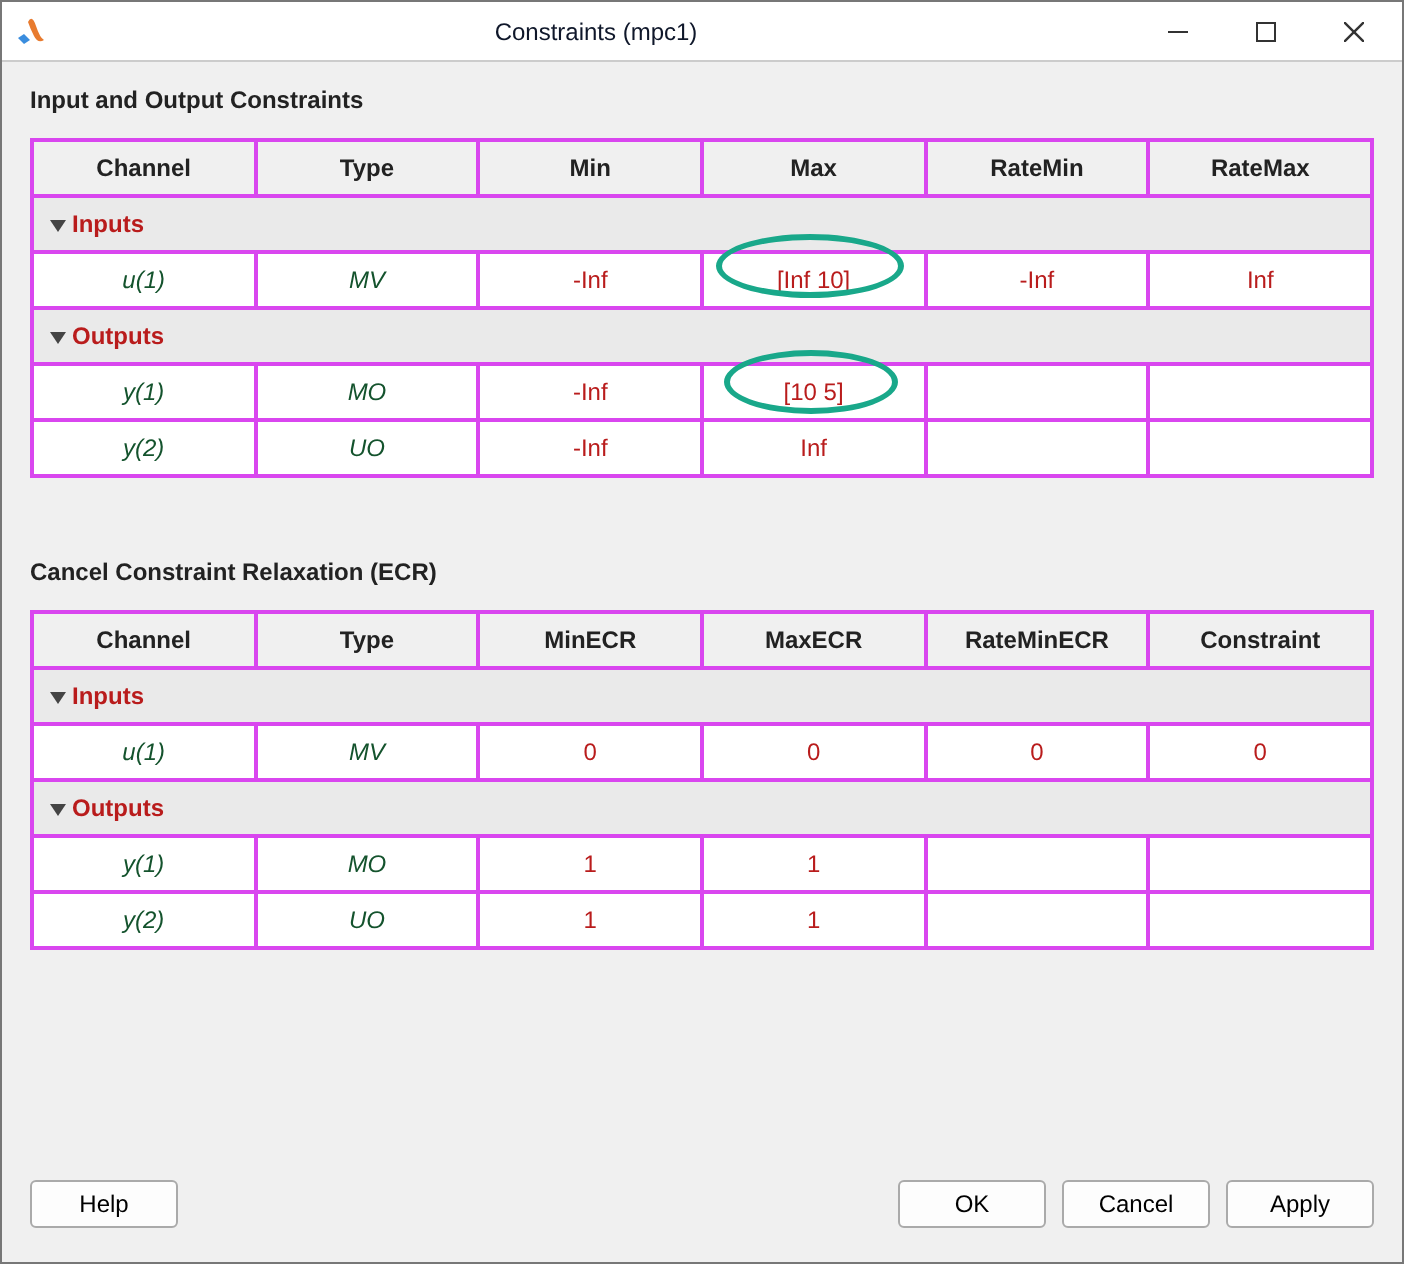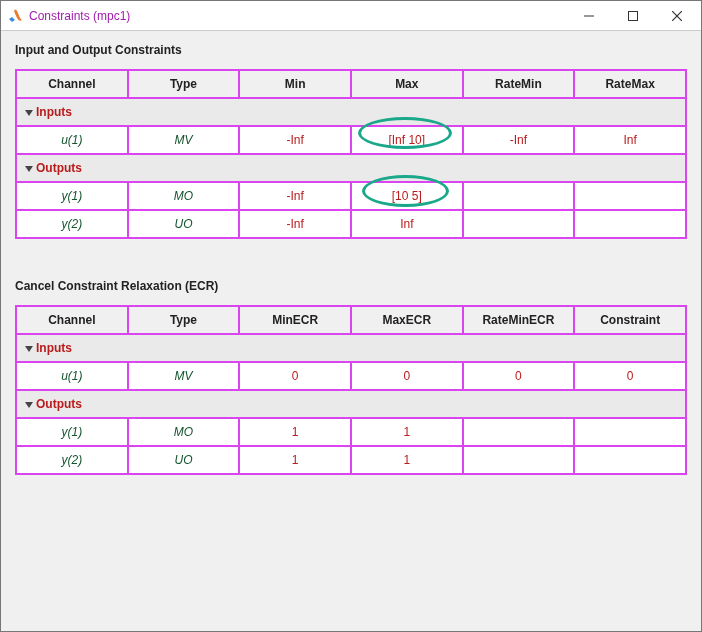--- a/index.html
+++ b/index.html
@@ -1,20 +1,20 @@
 <!DOCTYPE html>
 <html><head>
 <meta charset="utf-8">
 <style>
   * { box-sizing: border-box; margin: 0; padding: 0; }
   html, body { width: 702px; height: 632px; font-family: Arial, Helvetica, sans-serif; font-size: 12px; background: #fff; }
   .window { width: 702px; height: 632px; border: 1px solid #777; display: flex; flex-direction: column; background: #f0f0f0; }
   .titlebar { height: 30px; background: #fff; border-bottom: 1px solid #ccc; display: flex; align-items: center; padding: 0 2px 0 6px; }
   .titlebar .app-icon { width: 16px; height: 16px; margin-right: 6px; display: flex; align-items: center; justify-content: center; }
-  .titlebar .title { flex: 1; font-size: 12px; color: #a21caf; }
+  .titlebar .title { flex: 1; font-size: 12px; color: #0f172a; text-align: center; }
   .titlebar .win-btn { width: 44px; height: 28px; display: flex; align-items: center; justify-content: center; color: #333; cursor: default; }
   .content { flex: 1; padding: 12px 14px 6px 14px; background: #f0f0f0; overflow: hidden; }
   .section-title { font-size: 12px; font-weight: bold; color: #222; margin-bottom: 12px; }
   .tablewrap { position: relative; }
   table { width: 100%; border-collapse: collapse; background: #fff; table-layout: fixed; }
   th, td { border: 2px solid #d946ef; height: 28px; text-align: center; vertical-align: middle; font-size: 12px; }
   th { background: #f0f0f0; font-weight: bold; color: #222; }
   tr.group td { background: #eaeaea; text-align: left; padding-left: 8px; }
   tr.group .caret { display:inline-block; width:0; height:0; border-left:4px solid transparent; border-right:4px solid transparent; border-top:6px solid #444; margin-right:3px; vertical-align:middle; }
   tr.group .grp-label { color: #b91c1c; font-weight: bold; }
@@ -155,13 +155,20 @@
             <td class="val">1</td>
             <td class="val"></td>
             <td class="val"></td>
           </tr>
         </tbody>
       </table>
     </div>
 
   </div>
 
+  <div class="footer">
+    <button class="btn">Help</button>
+    <div class="spacer-flex"></div>
+    <button class="btn">OK</button>
+    <button class="btn">Cancel</button>
+    <button class="btn">Apply</button>
+  </div>
 </div>
 
 </body></html>

